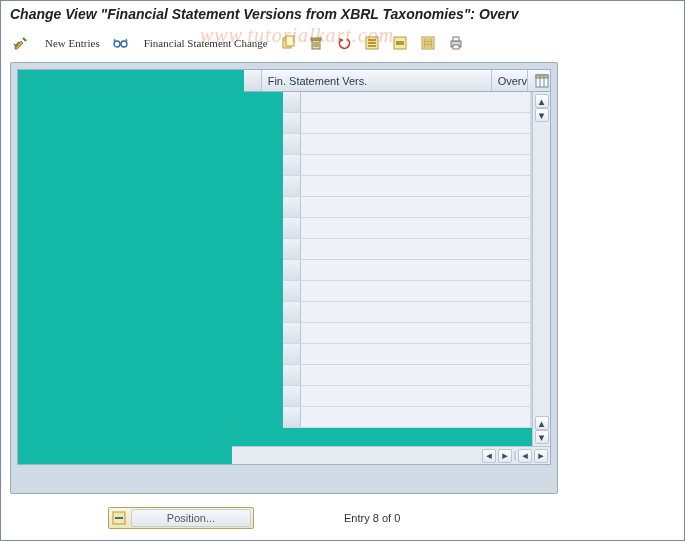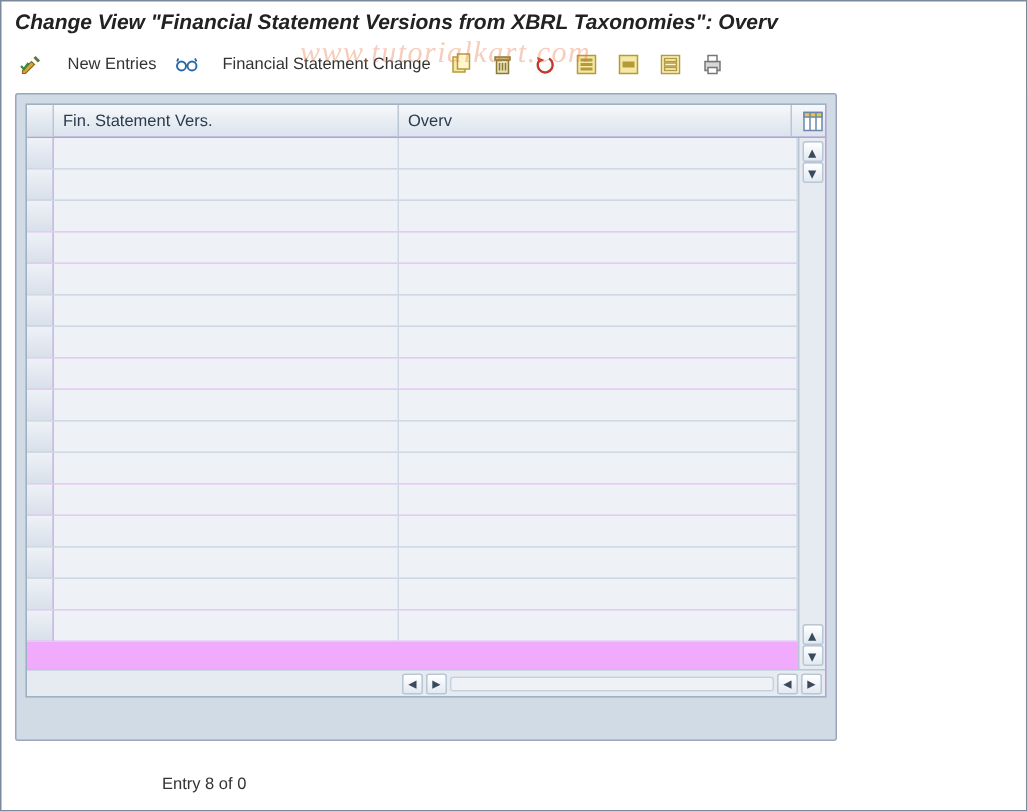--- a/index.html
+++ b/index.html
@@ -29,21 +29,21 @@
     }
     .tb-btn {
       display: inline-flex;
       align-items: center;
       height: 22px;
       padding: 0 4px;
       border: 1px solid transparent;
       border-radius: 2px;
       cursor: pointer;
     }
-    .tb-btn span.lbl { margin-left: 4px; color: #333; }
+    .tb-btn span.lbl { margin-left: 4px; color: #333; font-family: Liberation Serif, serif; }
     .icon-svg { display:block; }
     .watermark {
       position: absolute;
       top: 24px;
       left: 200px;
       font-family: Georgia, serif;
       font-size: 20px;
       color: #e86f3d;
       opacity: 0.35;
       font-style: italic;
@@ -56,27 +56,28 @@
       margin: 2px 56px 4px 10px;
       background: #d1dbe6;
       border: 1px solid #97a8ba;
       border-radius: 2px;
       padding: 6px 6px 4px 6px;
       width: 548px;
       height: 432px;
       position: relative;
     }
     .grid-outer {
-      background: #f0abfc;
+      background: #14b8a6;
       border: 1px solid #9fb2c4;
       height: 396px;
       width: 534px;
       position: relative;
       display: flex;
       flex-direction: column;
+      align-items: flex-end;
     }
     .grid-head {
       display: flex;
       background: linear-gradient(#f6f8fb, #dbe3ec);
       border-bottom: 1px solid #9fb2c4;
       height: 22px;
     }
     .grid-head-cell {
       border-right: 1px solid #b9c6d4;
       display: flex;
@@ -394,14 +395,21 @@
         <div class="pair">
           <div class="arrow-btn">◂</div>
           <div class="arrow-btn">▸</div>
         </div>
       </div>
     </div>
   </div>
 </div>
 
 <div class="footer-bar">
+  <div class="pos-btn">
+    <svg width="16" height="16">
+        <rect x="2" y="2" width="12" height="12" fill="#f6e8a6" stroke="#b59a3a"></rect>
+        <rect x="4" y="7" width="8" height="2" fill="#3a6aa8"></rect>
+      </svg>
+    <span class="pos-label">Position...</span>
+  </div>
   <span class="entry-text">Entry 8 of 0</span>
 </div>
 
 </body></html>

